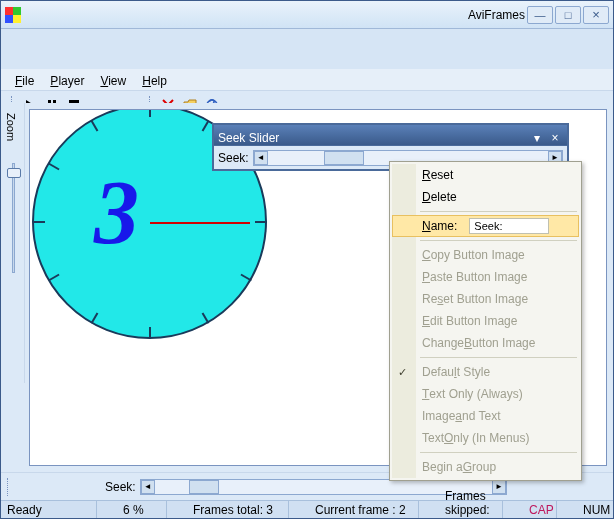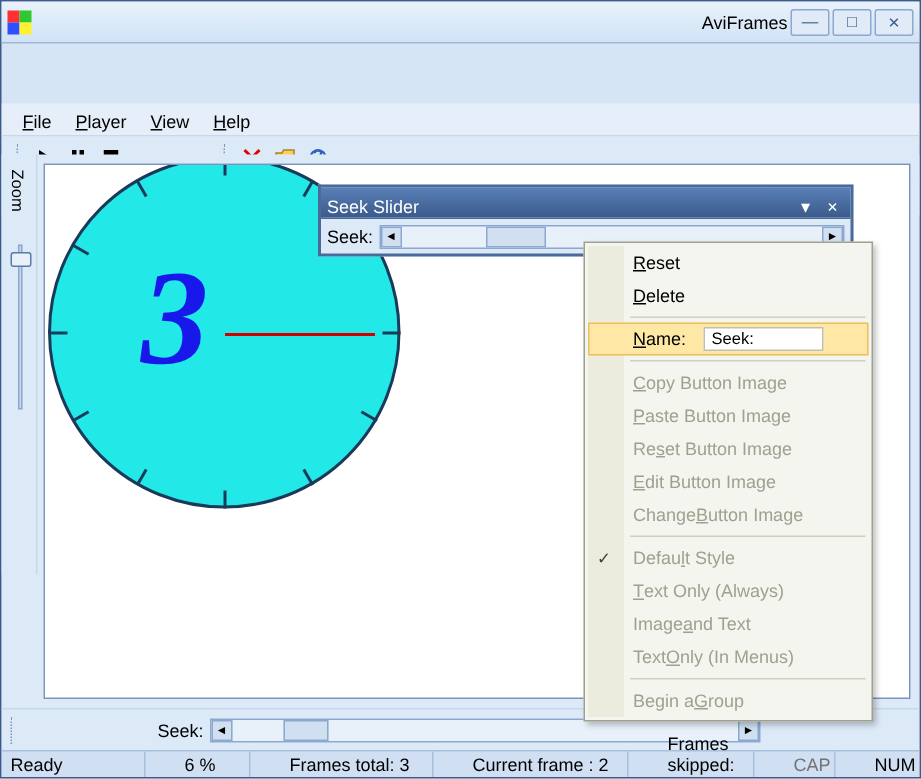--- a/index.html
+++ b/index.html
@@ -69,21 +69,21 @@
   
   
   .bottom-seek { position: absolute; left: 0; right: 0; bottom: 18px; height: 28px; background: #dce9f7; display: flex; align-items: center; padding: 0 6px 0 24px; border-top: 1px solid #c8d8eb; }
   .bottom-seek .seek-label { margin: 0 4px 0 90px; }
   .bottom-scroll { flex: 1; height: 16px; background: #e8f0fa; border: 1px solid #8ca8d0; display: flex; align-items: center; position: relative; }
   .bottom-thumb { position: absolute; left: 48px; width: 30px; height: 14px; background: #d0e0f0; border: 1px solid #8ca8d0; top: 0; }
   
   
   .statusbar { position: absolute; left: 0; right: 0; bottom: 0; height: 18px; background: #d0e0f2; display: flex; align-items: center; font-size: 11px; border-top: 1px solid #a8c0dc; gap: 20px; }
   .status-cell { height: 100%; border-right: 1px solid #a8c0dc; display: flex; align-items: center; padding: 0 6px; }
-  .status-cell.dim { color: #737373; }
+  .status-cell.dim { color: #be185d; }
 </style>
 </head>
 <body>
 
 <div class="titlebar">
   <div class="app-icon">
     <div style="background:#ff3030"></div>
       <div style="background:#30c830"></div>
     <div style="background:#3050ff"></div>
       <div style="background:#fff030"></div>

